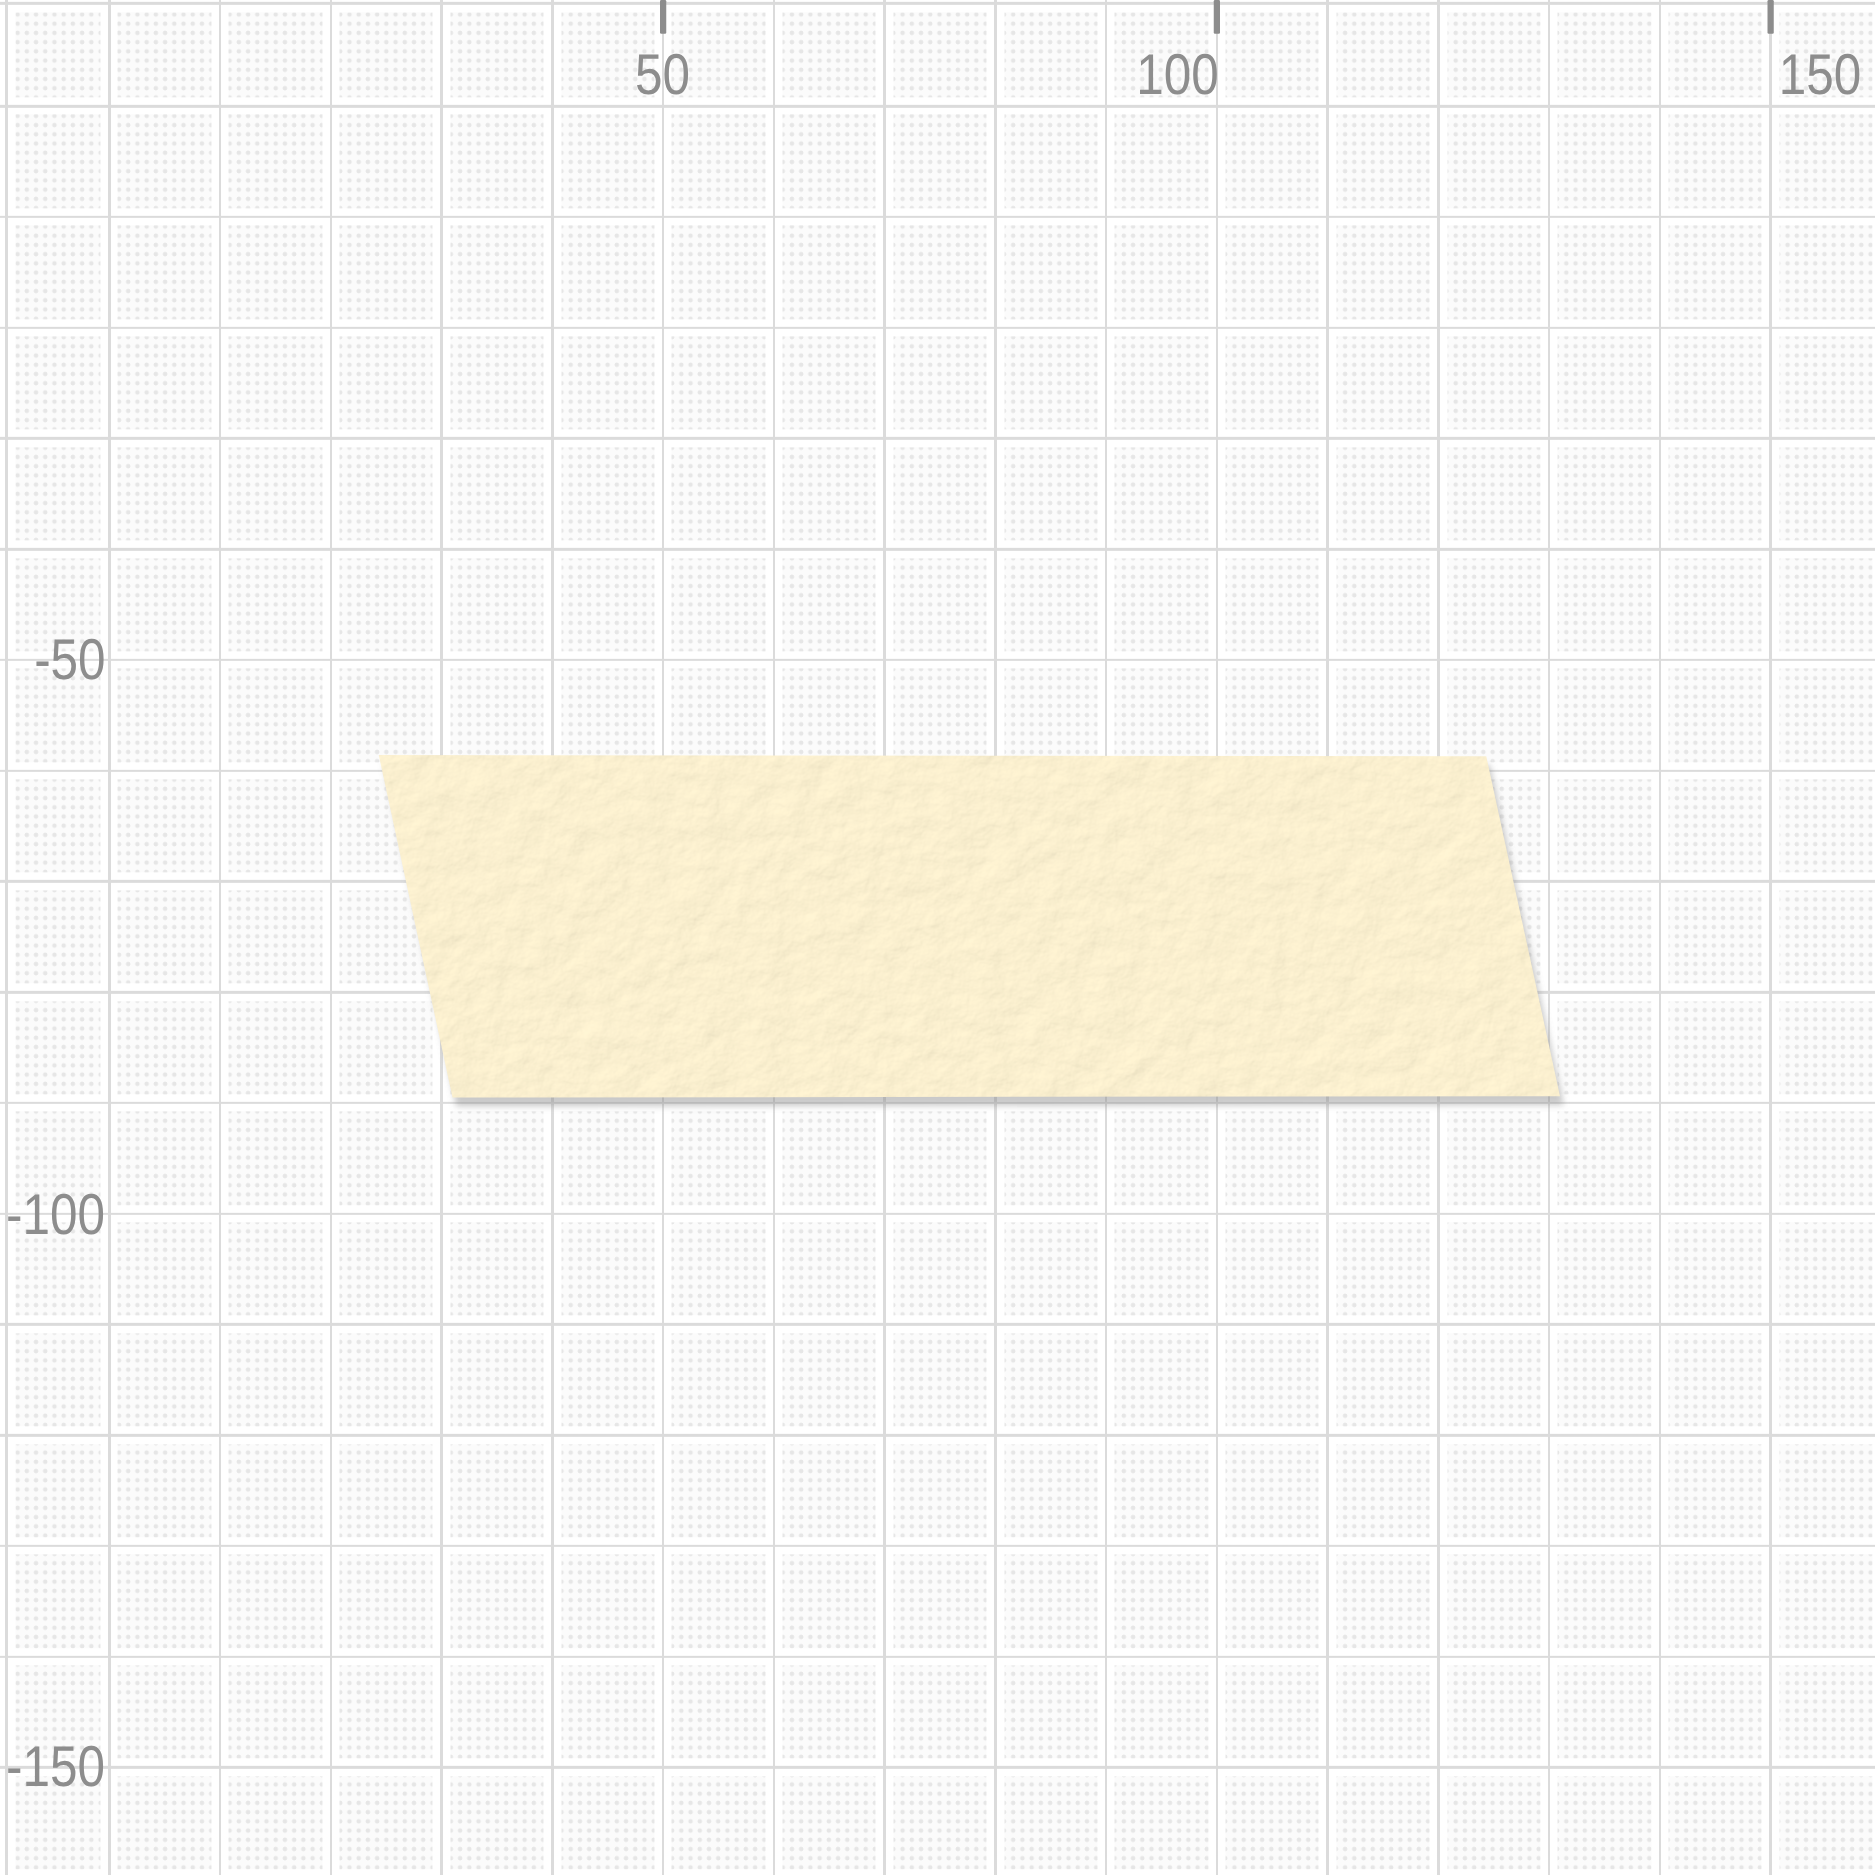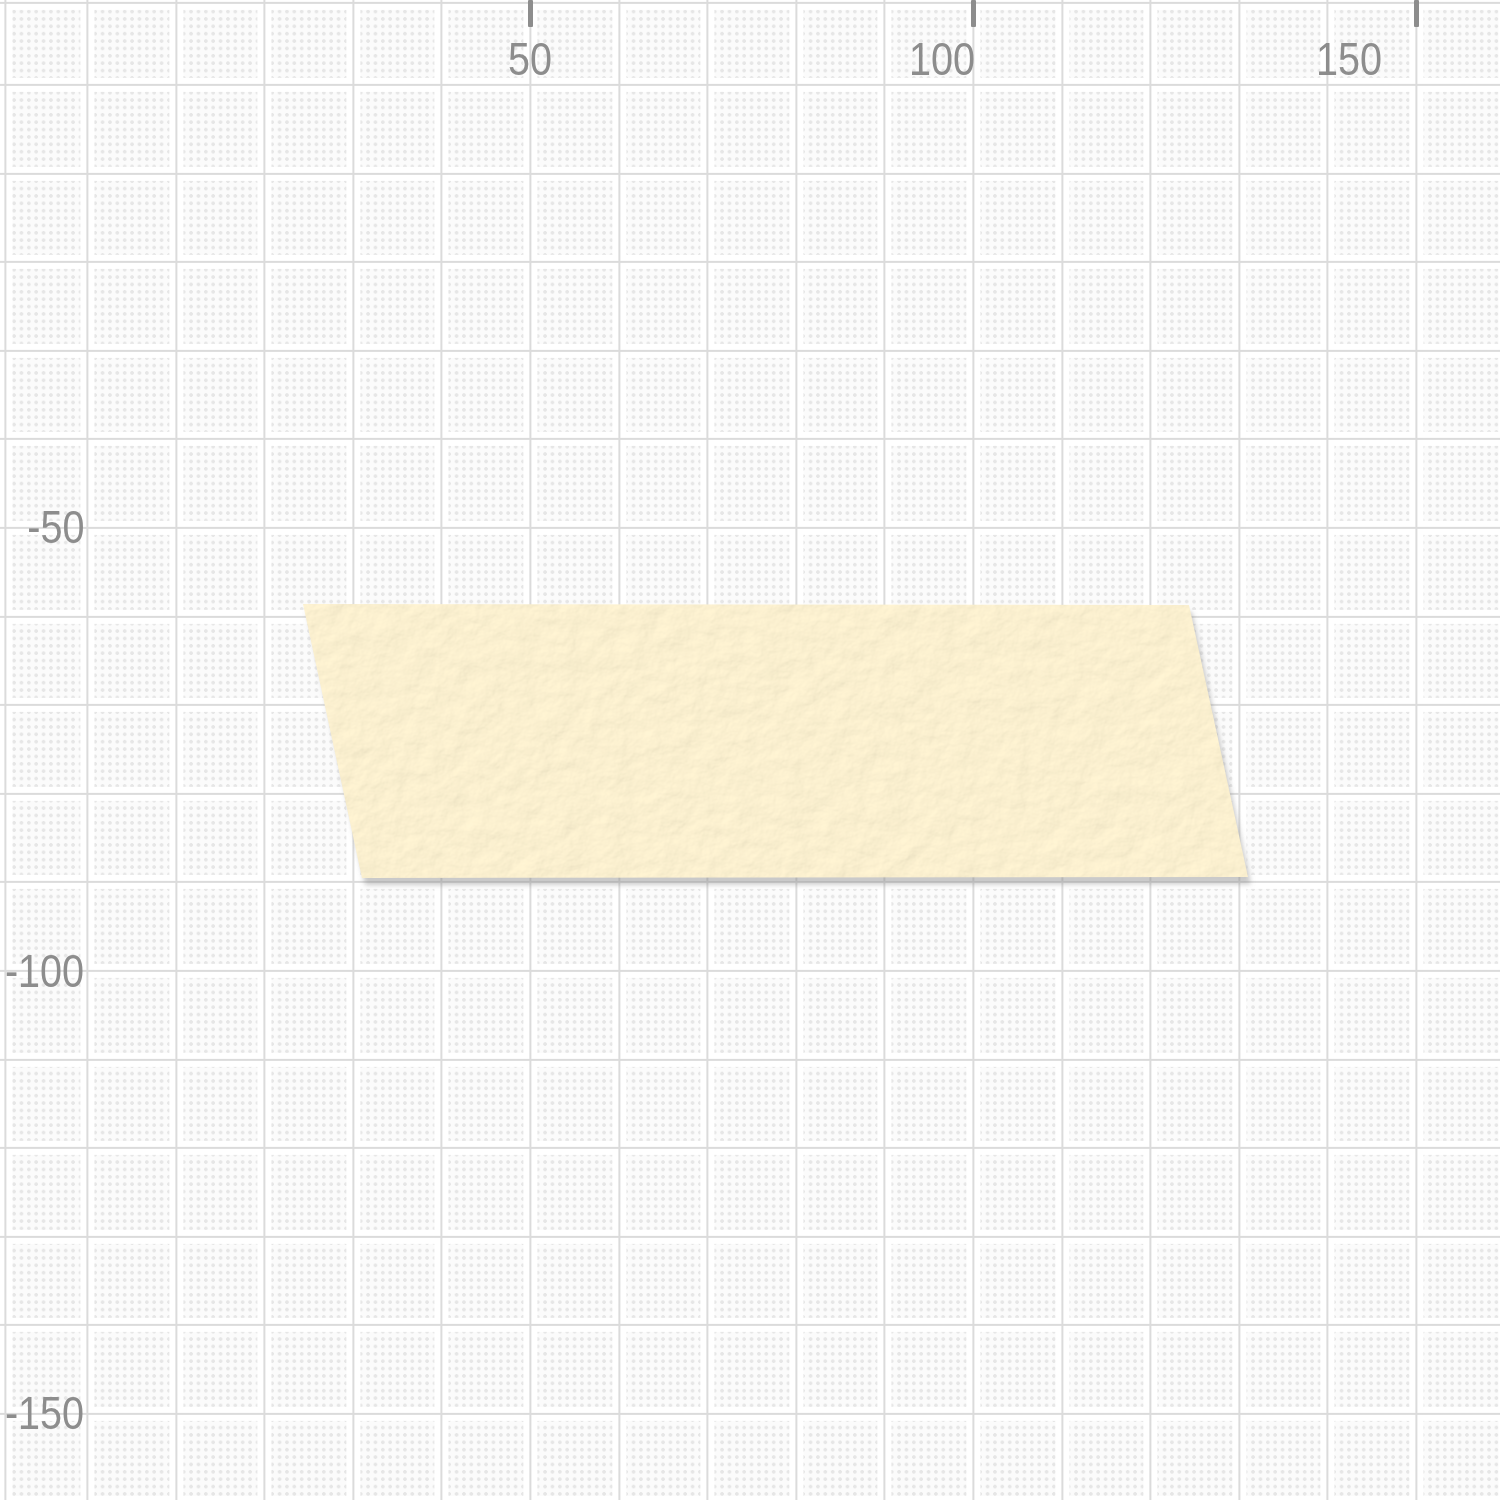--- a/index.html
+++ b/index.html
@@ -74,21 +74,21 @@
   }
   .label-top {
     top: 36px;
     transform: translateX(-50%);
     text-align: center;
     text-decoration: underline;
   }
   .label-top .digits { transform-origin: center top; }
   .lab-x50  { left: 530px; }
   .lab-x100 { left: 942px; }
-  .lab-x150 { left: 1349px; }
+  .lab-x150 { left: 1456px; }
 
   .label-left {
     left: -30px;
     width: 114px;               
     text-align: right;
     transform: translateY(-50%);
   }
   .label-left .digits { transform-origin: right center; }
   .lab-y50  { top: 527px; }
   .lab-y100 { top: 971px; }

